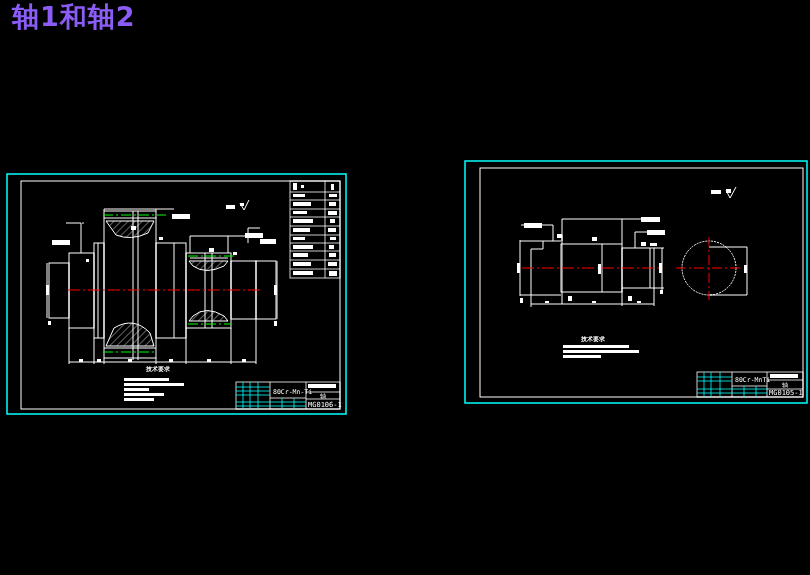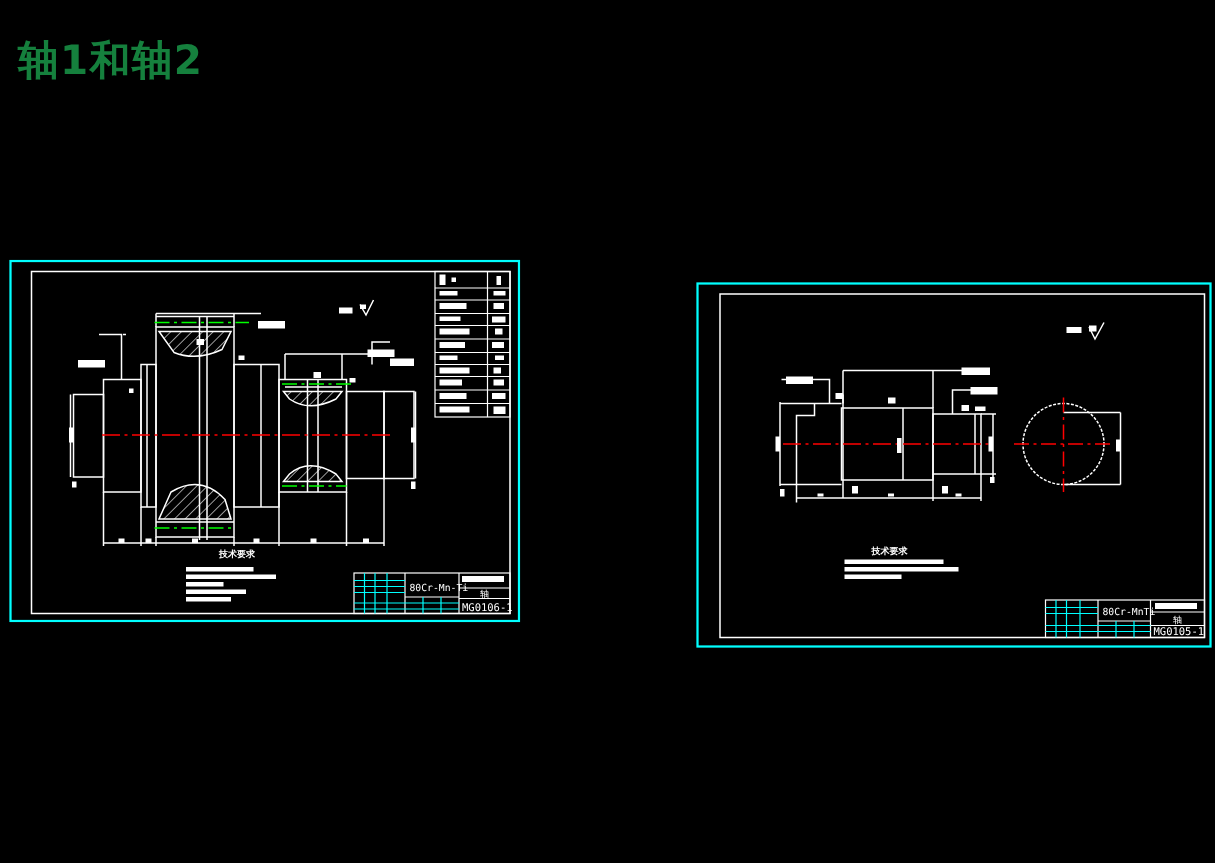--- a/index.html
+++ b/index.html
@@ -1,17 +1,17 @@
 <!DOCTYPE html>
 <html><head>
 <meta charset="utf-8">
 <style>
   html, body { margin: 0; padding: 0; background: #000; }
   body { width: 810px; height: 575px; position: relative; overflow: hidden; font-family: "DejaVu Sans", sans-serif; }
-  .page-title { position: absolute; left: 12px; top: 24px; color: #15803d; font-size: 27px; font-weight: bold; letter-spacing: 1px; line-height: 34px; }
+  .page-title { position: absolute; left: 12px; top: 0; color: #8b5cf6; font-size: 27px; font-weight: bold; letter-spacing: 1px; line-height: 34px; }
   .sheet { position: absolute; }
   svg { display: block; }
   .tiny { font-family: "DejaVu Sans Mono", monospace; fill: #fff; }
 </style>
 </head>
 <body>
 
 <div class="page-title">轴1和轴2</div>
 
 <div class="sheet" style="left:6px; top:173px; width:377px; height:242px;">
@@ -190,21 +190,21 @@
     <line x1="276" y1="225" x2="276" y2="236" stroke="#00ffff"></line>
     <line x1="288" y1="225" x2="288" y2="236" stroke="#00ffff"></line>
   </g>
   <text x="267" y="221" font-size="6.5" class="tiny">80Cr-Mn-Ti</text>
   <rect x="302" y="211" width="28" height="4" fill="#fff"></rect>
   <text x="314" y="225" font-size="6" fill="#fff">轴</text>
   <text x="302" y="234" font-size="7" class="tiny">MG0106-1</text>
 </svg>
 </div>
 
-<div class="sheet" style="left:464px; top:160px; width:287px; height:244px;margin-top:28px;">
+<div class="sheet" style="left:464px; top:160px; width:287px; height:244px;">
 <svg width="344" height="244" viewBox="0 0 344 244">
   <rect x="1" y="1" width="342" height="242" fill="none" stroke="#00ffff" stroke-width="1.5"></rect>
   <rect x="16" y="8" width="323" height="229" fill="none" stroke="#fff" stroke-width="1"></rect>
 
   <g>
     <rect x="247" y="30" width="10" height="4" fill="#fff"></rect>
     <path d="M262 30 L266 38 L272 27" fill="none" stroke="#fff" stroke-width="1"></path>
     <rect x="262" y="29" width="5" height="4" fill="#fff"></rect>
   </g>
 

